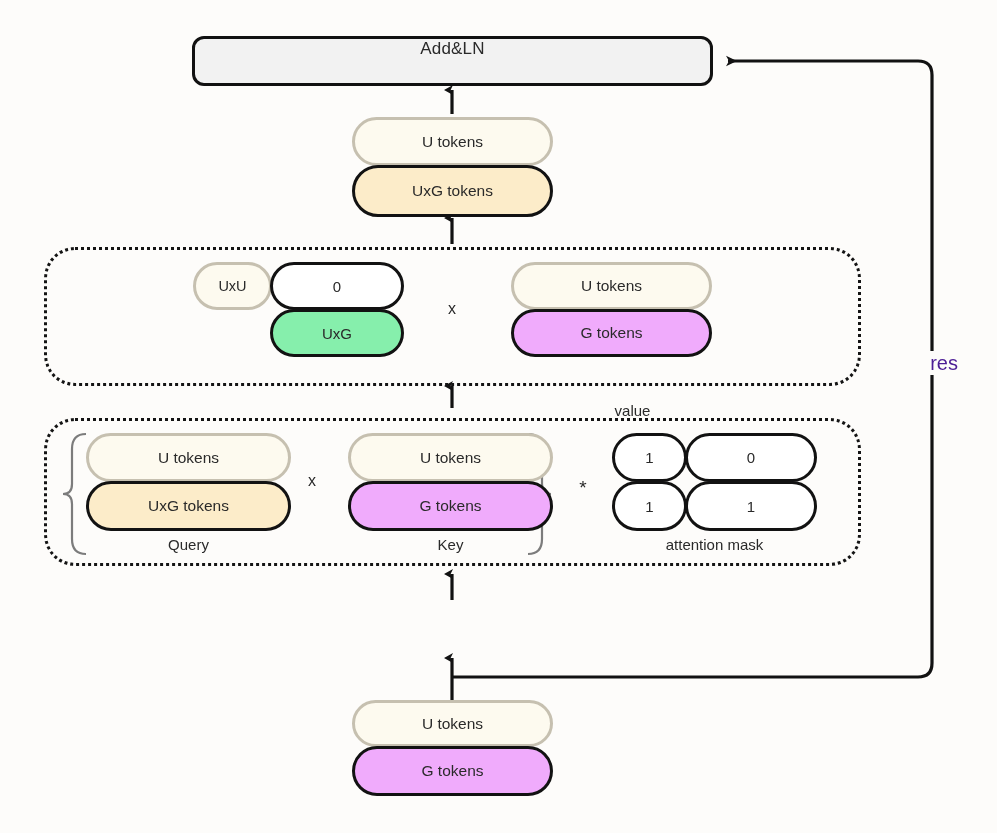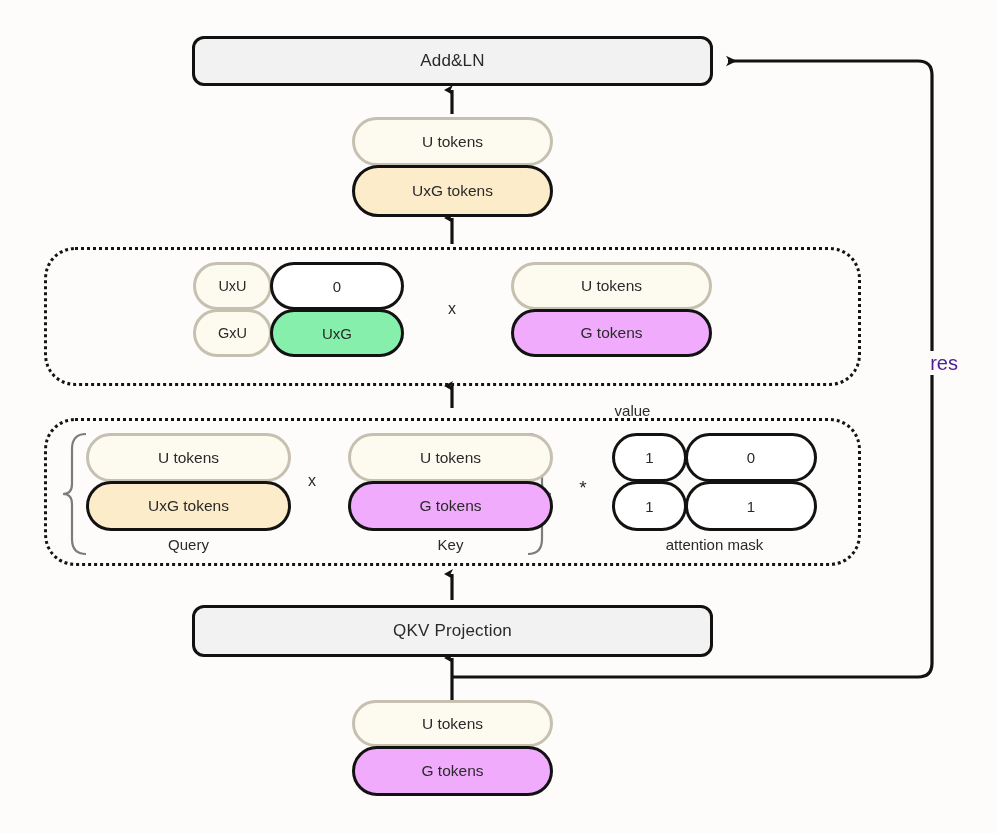--- a/index.html
+++ b/index.html
@@ -19,21 +19,20 @@
     overflow: hidden;
   }
   .abs { position: absolute; box-sizing: border-box; border-radius: 31px; }
 
   
   .proc {
     background: #f2f2f2;
     border: 3px solid #111111;
     border-radius: 12px;
     display: flex;
-    align-items: center;
     justify-content: center;
     font-size: 17px;
     color: #2a2a2a;
     letter-spacing: .2px;
   }
 
   
   .tok {
     display: flex;
     align-items: center;
@@ -150,23 +149,20 @@
       <span>UxG tokens</span>
     </div>
   </div>
 
   <div class="abs group" style="left:44px; top:247px; width:817px; height:139px;"></div>
 
   <div class="abs" style="left:193px; top:262px; width:211px; height:95px;">
     <div class="tok tok-cream-gray abs" style="left:0px; top:0px; width:79px; height:48px; font-size:14.5px;">
       <span>UxU</span>
     </div>
-    <div class="tok tok-cream-gray abs" style="left:0px; top:47px; width:79px; height:48px; font-size:14.5px;">
-      <span>GxU</span>
-    </div>
     <div class="tok tok-white abs" style="left:77px; top:0px; width:134px; height:48px; font-size:15px;">
       <span>0</span>
     </div>
     <div class="tok tok-pink-plain abs" style="left:77px; top:47px; width:134px; height:48px; font-size:15px;">
       <span>UxG</span>
     </div>
   </div>
 
   <div class="abs op" style="left:436px; top:300px; width:32px;">
     <span>x</span>
@@ -229,23 +225,20 @@
       <span>1</span>
     </div>
     <div class="tok tok-mask abs" style="left:73px; top:48px; width:132px; height:50px; font-size:15px;">
       <span>1</span>
     </div>
   </div>
   <div class="abs caption" style="left:612px; top:536px; width:205px;">
     <span>attention mask</span>
   </div>
 
-  <div class="abs proc" style="left:192px; top:605px; width:521px; height:52px;">
-    <span>QKV Projection</span>
-  </div>
 
   <div class="abs" style="left:352px; top:700px; width:201px; height:96px;">
     <div class="tok tok-u abs" style="left:0px; top:0px; width:201px; height:47px;">
       <span>U tokens</span>
     </div>
     <div class="tok tok-g abs" style="left:0px; top:46px; width:201px; height:50px;">
       <span>G tokens</span>
     </div>
   </div>
 

